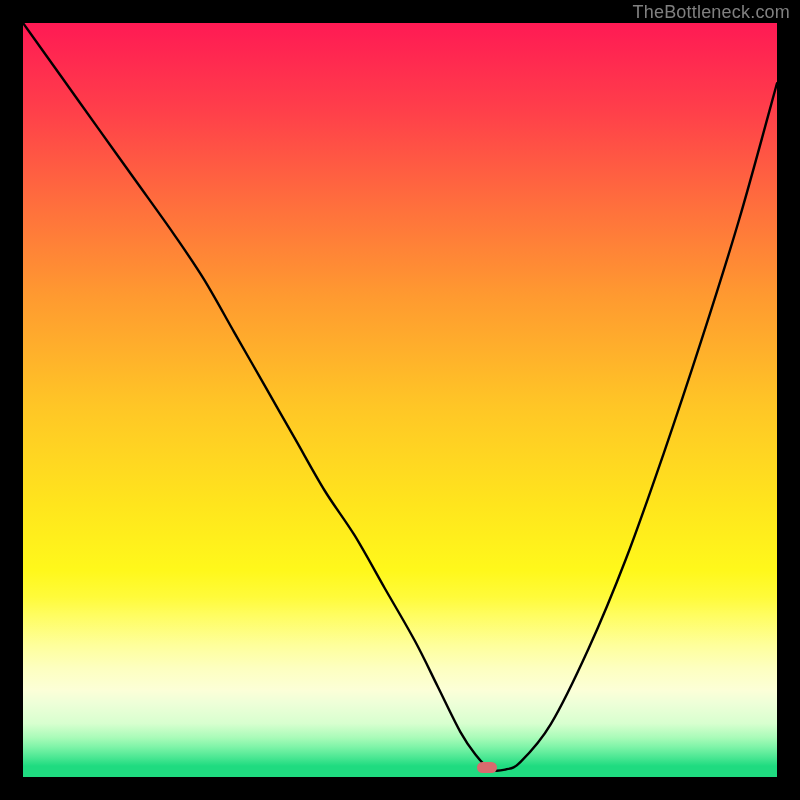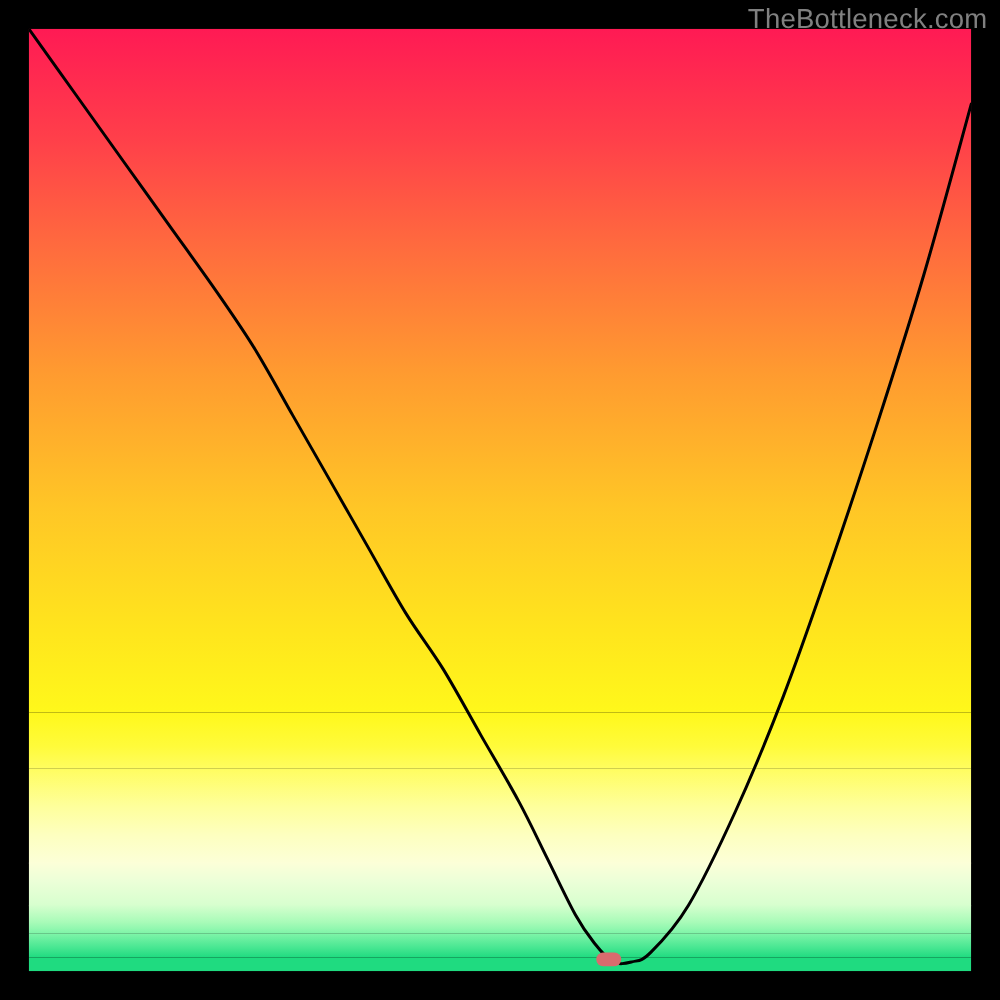--- a/index.html
+++ b/index.html
@@ -15,21 +15,21 @@
     position: relative;
     width: 800px;
     height: 800px;
     background: #000;
   }
   .watermark {
     position: absolute;
     top: 2px;
     right: 10px;
     color: #808080;
-    font-size: 22px;
+    font-size: 18px;
     font-weight: 500;
     letter-spacing: 0.2px;
     z-index: 30;
   }
   .plot-area {
     position: absolute;
     left: 23px;
     top: 23px;
     width: 754px;
     height: 754px;

